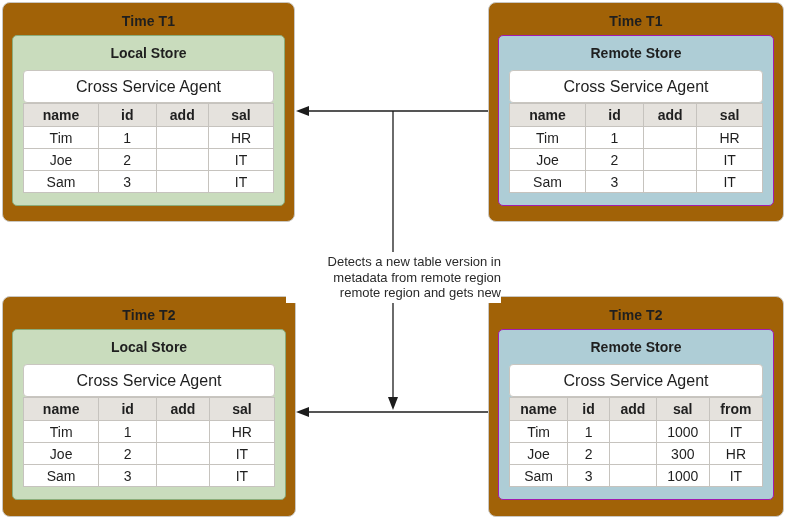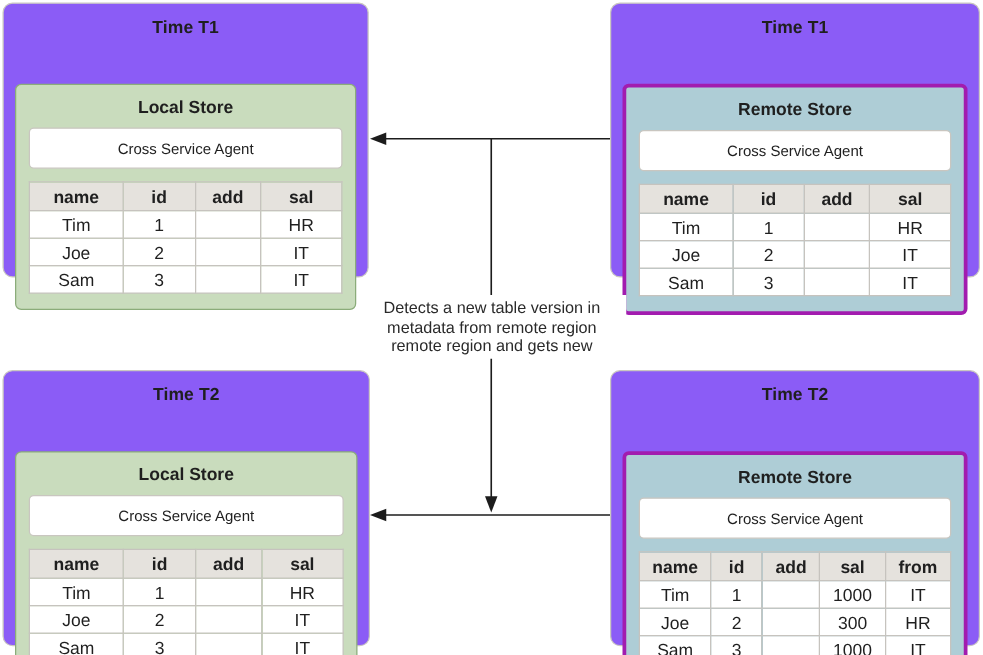--- a/index.html
+++ b/index.html
@@ -16,66 +16,64 @@
     overflow: hidden;
   }
   .arrow-layer {
     position: absolute;
     left: 0; top: 0;
     width: 786px; height: 524px;
     pointer-events: none;
   }
   .panel {
     position: absolute;
-    background: #8b5cf6;
+    background: #a16207;
     border: 1px solid #cac7c1;
     border-radius: 8px;
     padding: 5px 9px 19px 9px;
     display: flex;
     flex-direction: column;
-    gap: 32px;
   }
   .panel--tl { left: 2px;   top: 2px;   width: 293px; height: 220px; }
   .panel--tr { left: 488px; top: 2px;   width: 296px; height: 220px; }
   .panel--bl { left: 2px;   top: 296px; width: 294px; height: 221px; }
   .panel--br { left: 488px; top: 296px; width: 296px; height: 221px; }
   .panel-title {
     text-align: center;
     font-size: 14px;
     font-weight: 700;
     padding: 5px 0 6px 0;
     letter-spacing: 0.1px;
   }
   .store {
     flex: 1;
     border-radius: 5px;
     padding: 6px 10px 12px 10px;
     display: flex;
     flex-direction: column;
   }
   .store--green { background: #c9dcbd; border: 1px solid #8bac7a; }
-  .store--blue  { background: #aecdd6; border: 3px solid #a21caf; }
+  .store--blue  { background: #aecdd6; border: 1px solid #a21caf; }
   .store-title {
     text-align: center;
     font-size: 14px;
     font-weight: 700;
     padding: 3px 0 9px 0;
   }
   .agent-box {
     background: #ffffff;
     border: 1px solid #c9c6c0;
     border-radius: 4px;
     height: 33px;
     display: flex;
     align-items: center;
     justify-content: center;
-    font-size: 12px;
+    font-size: 16px;
   }
   table.grid {
-    margin-top: 10px;
     width: 100%;
     border-collapse: collapse;
     table-layout: fixed;
     font-size: 14px;
   }
   table.grid th, table.grid td {
     border: 1px solid #c6c3be;
     text-align: center;
     height: 22px;
     padding: 0 2px;
@@ -85,24 +83,24 @@
     white-space: nowrap;
   }
   table.grid th {
     background: #e5e2dd;
     font-weight: 700;
     height: 23px;
   }
   .annotation {
     position: absolute;
     left: 286px;
-    top: 236px;
+    top: 252px;
     width: 215px;
     background: #ffffff;
-    text-align: center;
+    text-align: right;
     font-size: 13px;
     line-height: 15.5px;
     color: #2a2a2a;
     padding: 2px 0;
   }
 </style>
 </head>
 <body>
 
 <div class="canvas">

